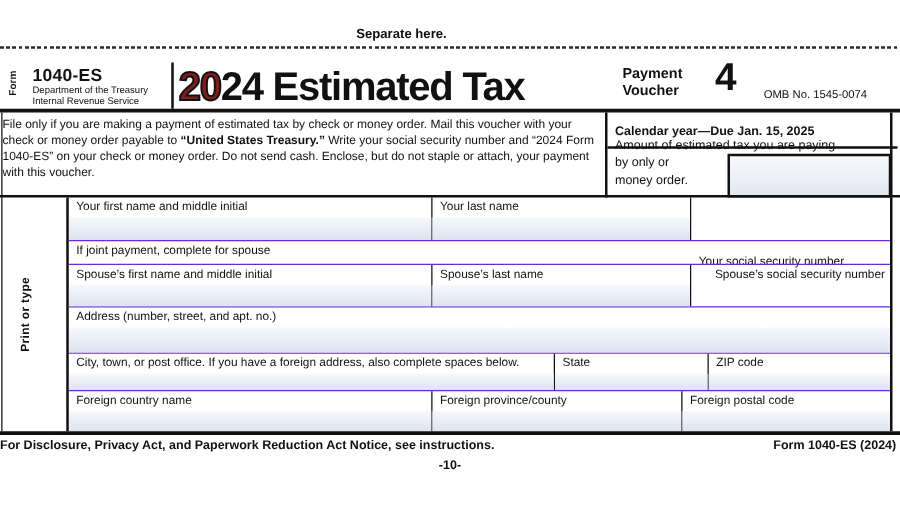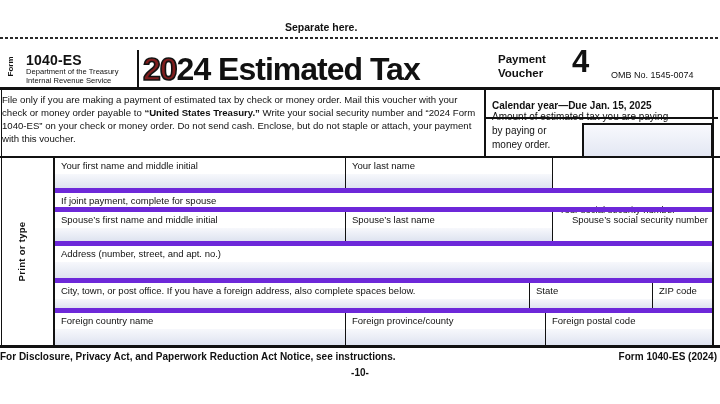--- a/index.html
+++ b/index.html
@@ -40,21 +40,21 @@
               background:linear-gradient(180deg,#f8f9fd 0%,#e3e7f3 100%);}
   .mid-bottom-rule{left:0;top:156px;width:720px;height:2px;background:#111;}
 
   
   .table-wrap{left:1px;top:158px;width:713px;height:187px;display:flex;
               border-left:1px solid #111;border-right:2px solid #111;box-sizing:border-box;}
   .side-col{width:51px;border-right:2px solid #111;position:relative;}
   .side-text{position:absolute;left:-36px;top:88px;width:110px;font-size:9.5px;font-weight:bold;
              transform:rotate(-90deg);text-align:center;letter-spacing:.3px;}
   .rows-col{flex:1;display:flex;flex-direction:column;}
-  .trow{display:flex;border-bottom:5px solid #6d28d9;box-sizing:border-box;}
+  .trow{display:flex;border-bottom:1px solid #6d28d9;box-sizing:border-box;}
   .trow:last-child{border-bottom:none;}
   .cell{display:flex;flex-direction:column;box-sizing:border-box;}
   .cell.bdr{border-right:1px solid #111;}
   .cell-label{font-size:9.5px;padding:3px 4px 0 6px;line-height:10.5px;}
   .fill{flex:1;margin-top:2px;background:linear-gradient(180deg,#f7f8fc 0%,#dee3f0 100%);}
   .r1{height:35px;} .r2{height:19px;} .r3{height:34px;} .r4{height:37px;} .r5{height:30px;} .r6{flex:1;}
   .table-bottom{left:0;top:345px;width:720px;height:3px;background:#111;}
 
   
   .notice{left:0;top:351px;font-size:10px;font-weight:bold;}
@@ -80,21 +80,21 @@
 <div class="abs voucher-num">4</div>
 <div class="abs omb">OMB No. 1545-0074</div>
 <div class="abs thick-rule"></div>
 
 <div class="abs instructions"><span>File only if you are making a payment of estimated tax by check or money order. Mail this voucher with your check or money order payable to </span><b>“United States Treasury.”</b><span> Write your social security number and “2024 Form 1040-ES” on your check or money order. Do not send cash. Enclose, but do not staple or attach, your payment with this voucher.</span></div>
 <div class="abs mid-left-border"></div>
 <div class="abs mid-divider"></div>
 <div class="abs mid-right-border"></div>
 <div class="abs calendar-box">Calendar year—Due Jan. 15, 2025</div>
 <div class="abs amt1">Amount of estimated tax you are paying</div>
-<div class="abs amt2">by paying or</div>
+<div class="abs amt2">by only or</div>
 <div class="abs amt3">money order.</div>
 <div class="abs amount-box"></div>
 <div class="abs mid-bottom-rule"></div>
 
 <div class="abs table-wrap">
   <div class="side-col">
     <div class="side-text">Print or type</div>
   </div>
   <div class="rows-col">
     <div class="trow r1">
@@ -130,21 +130,21 @@
         <div class="fill"></div>
       </div>
     </div>
     <div class="trow r4">
       <div class="cell" style="flex:1;">
         <div class="cell-label">Address (number, street, and apt. no.)</div>
         <div class="fill"></div>
       </div>
     </div>
     <div class="trow r5">
-      <div class="cell bdr" style="width:475px;">
+      <div class="cell bdr" style="width:389px;">
         <div class="cell-label">City, town, or post office. If you have a foreign address, also complete spaces below.</div>
         <div class="fill"></div>
       </div>
       <div class="cell bdr" style="width:123px;">
         <div class="cell-label">State</div>
         <div class="fill"></div>
       </div>
       <div class="cell" style="flex:1;">
         <div class="cell-label">ZIP code</div>
         <div class="fill"></div>

